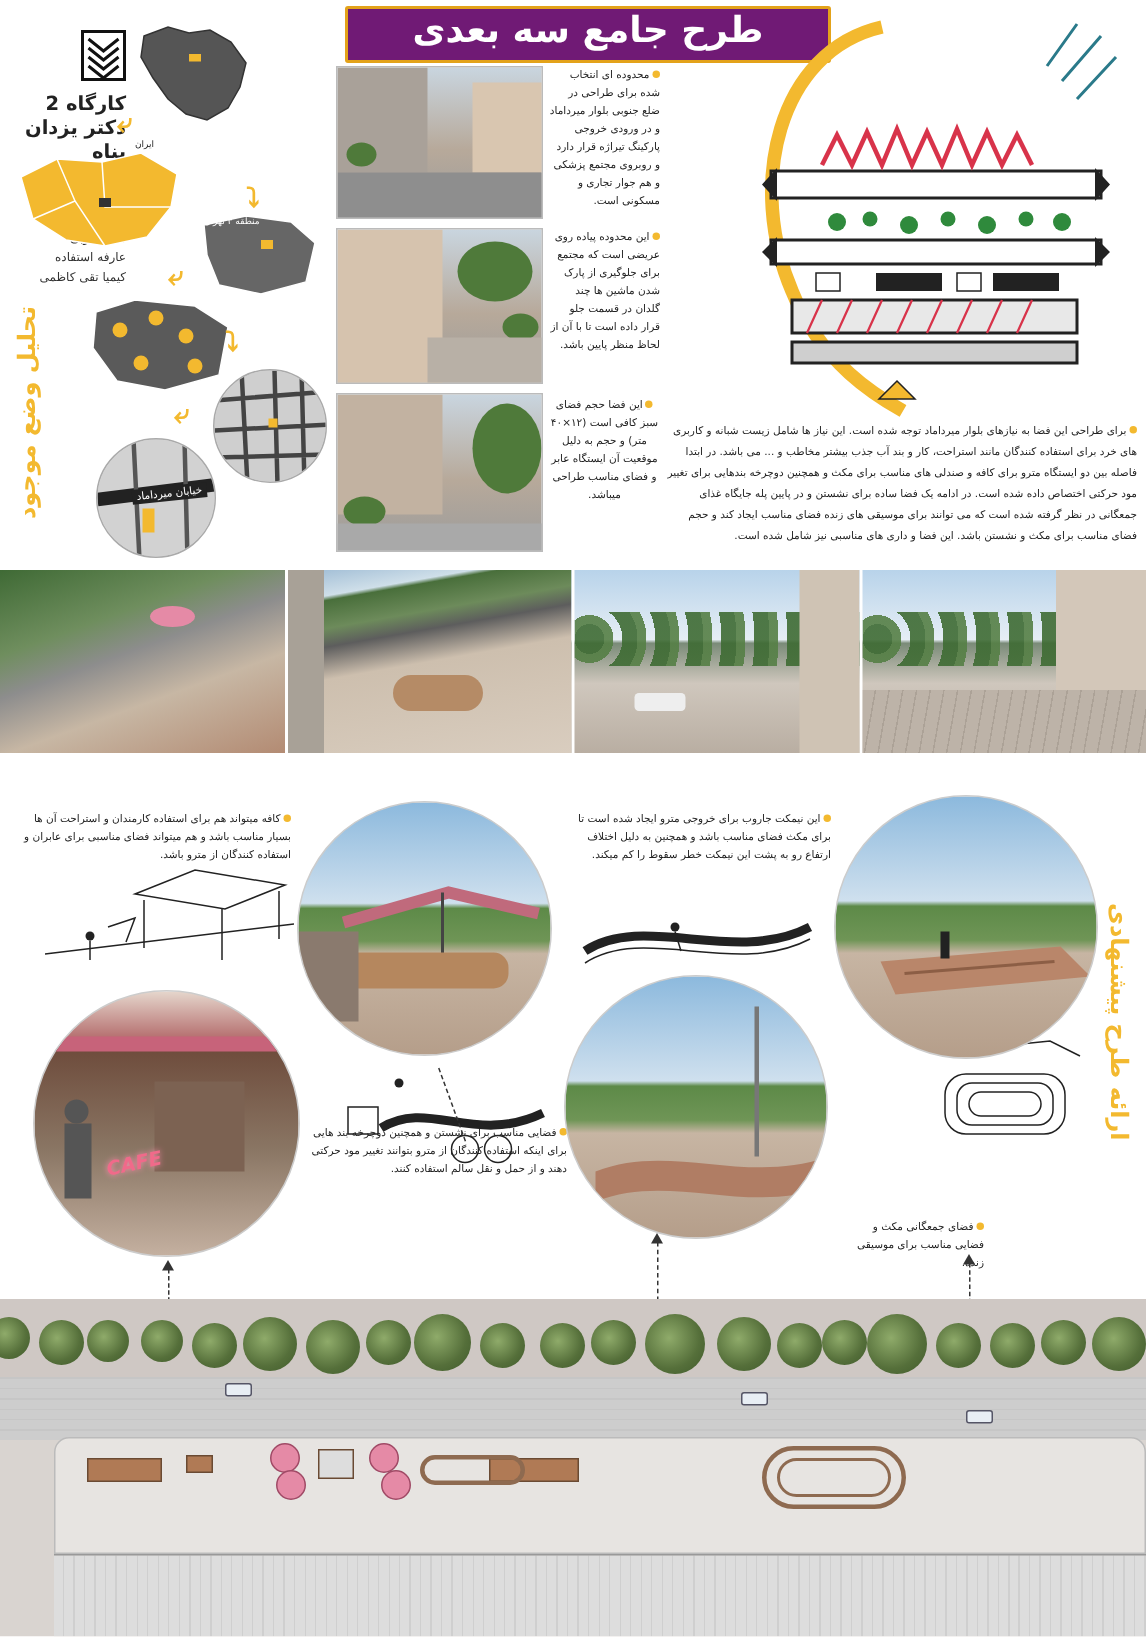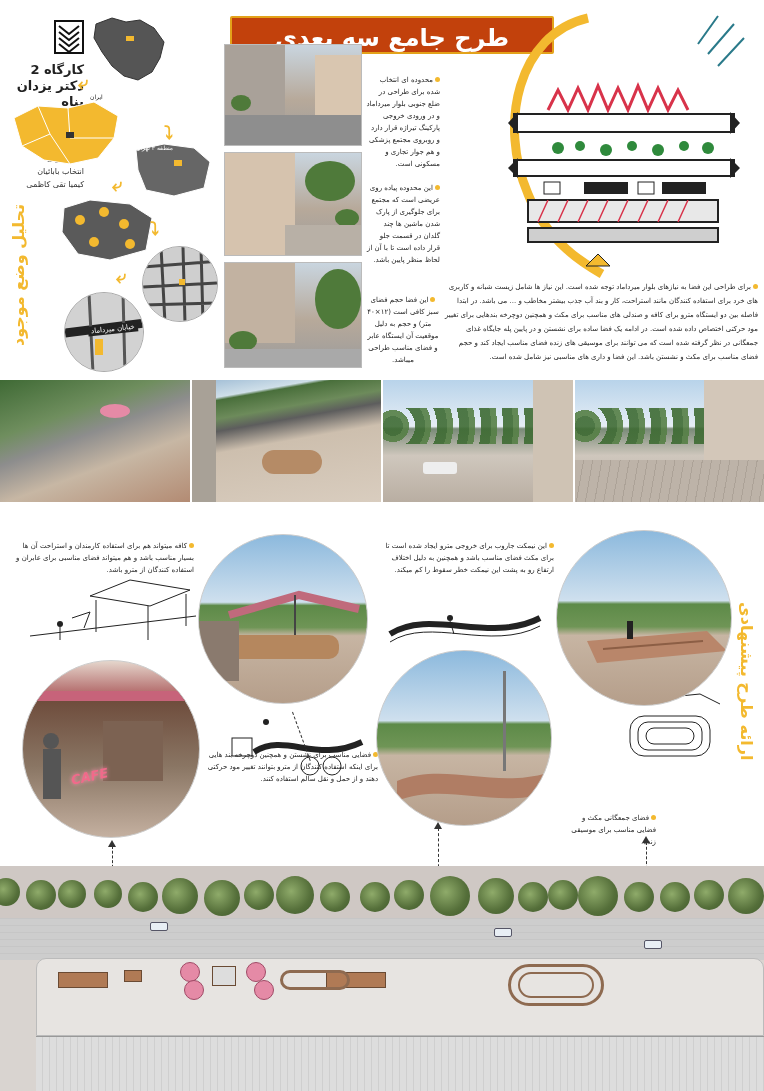--- a/index.html
+++ b/index.html
@@ -2,21 +2,21 @@
 <html><head>
 <meta charset="utf-8">
 <style>
   * { box-sizing: border-box; margin: 0; padding: 0; }
   html, body { width: 764px; height: 1091px; background: #ffffff; overflow: hidden; }
   body { font-family: "DejaVu Sans", sans-serif; color: #222; position: relative; }
   .abs { position: absolute; }
   .rtl { direction: rtl; text-align: right; }
 
   
-  .title-banner { left: 230px; top: 16px; width: 324px; height: 38px; background: #c2410c; border: 2px solid #e3a21a; border-radius: 2px; display: flex; align-items: flex-end; justify-content: center; }
+  .title-banner { left: 230px; top: 4px; width: 324px; height: 38px; background: #701a75; border: 2px solid #e3a21a; border-radius: 2px; display: flex; align-items: flex-start; justify-content: center; }
   .title-banner span { color: #fff; font-size: 24px; font-weight: bold; letter-spacing: 1px; }
 
   
   .workshop-block { left: 6px; top: 20px; width: 78px; }
   .workshop-block .logo { width: 30px; height: 34px; margin-bottom: 4px; }
   .workshop-block .t1 { font-size: 13px; font-weight: bold; line-height: 16px; }
   .workshop-block .t2 { font-size: 8px; line-height: 13px; color: #333; }
 
   .map-iran { left: 90px; top: 14px; width: 78px; height: 70px; }
   .map-tehran-province { left: 10px; top: 98px; width: 112px; height: 70px; }
@@ -33,21 +33,21 @@
   .side-title-right { left: 728px; top: 576px; width: 36px; height: 210px; writing-mode: vertical-rl; color: #f3b92f; font-size: 16px; font-weight: bold; display: flex; align-items: center; justify-content: center; }
 
   
   .photo { background: linear-gradient(180deg, #c9d5df 0%, #b7a99a 55%, #9c9c9c 100%); border: 1px solid #bbb; overflow: hidden; }
   .photo .bldg { position: absolute; background: #d9c6b0; }
   .photo .tree { position: absolute; background: #4f7a3a; border-radius: 50%; }
   .photo1 { left: 224px; top: 44px; width: 138px; height: 102px; }
   .photo2 { left: 224px; top: 152px; width: 138px; height: 104px; }
   .photo3 { left: 224px; top: 262px; width: 138px; height: 106px; }
 
-  .desc { font-size: 7px; line-height: 12px; color: #222; margin-top: 30px; }
+  .desc { font-size: 7px; line-height: 12px; color: #222; }
   .desc-bullet { display: inline-block; width: 5px; height: 5px; border-radius: 50%; background: #f3b92f; margin-left: 2px; }
   .desc1 { left: 366px; top: 44px; width: 74px; }
   .desc2 { left: 366px; top: 152px; width: 74px; }
   .desc3 { left: 366px; top: 264px; width: 74px; text-align: center; }
 
   
   .concept { left: 488px; top: 4px; width: 268px; height: 276px; }
   .concept-desc { left: 440px; top: 280px; width: 318px; font-size: 7px; line-height: 14px; }
 
   
@@ -103,21 +103,21 @@
   <svg class="logo" viewBox="0 0 30 34">
     <rect x="1" y="1" width="28" height="32" fill="#fff" stroke="#111" stroke-width="2"></rect>
     <path d="M5 6 L15 14 L25 6 M5 12 L15 20 L25 12 M5 18 L15 26 L25 18 M5 24 L15 32 L25 24" stroke="#111" stroke-width="2" fill="none"></path>
   </svg>
   <div class="t1">کارگاه 2</div>
   <div class="t1">دکتر یزدان پناه</div>
   <div class="t1">راهی نو</div>
   <div class="t2">علی آراد</div>
   <div class="t2">یاسمن آقاخانی</div>
   <div class="t2">مائده ایوبی</div>
-  <div class="t2">انتخاب بابائیان</div>
+  <div class="t2">عارفه استفاده</div>
   <div class="t2">کیمیا تقی کاظمی</div>
 </div>
 
 <svg class="abs map-iran" viewBox="0 0 78 70">
   <path d="M6 10 L22 4 L36 8 L50 6 L64 14 L74 28 L70 44 L62 58 L48 66 L34 62 L22 52 L12 38 L4 24 Z" fill="#555" stroke="#333"></path>
   <rect x="36" y="22" width="8" height="5" fill="#f3b92f"></rect>
 </svg>
 <div class="abs arrow-y" style="left:78px;top:74px;">⤶</div>
 
 <svg class="abs map-tehran-province" viewBox="0 0 112 70">

